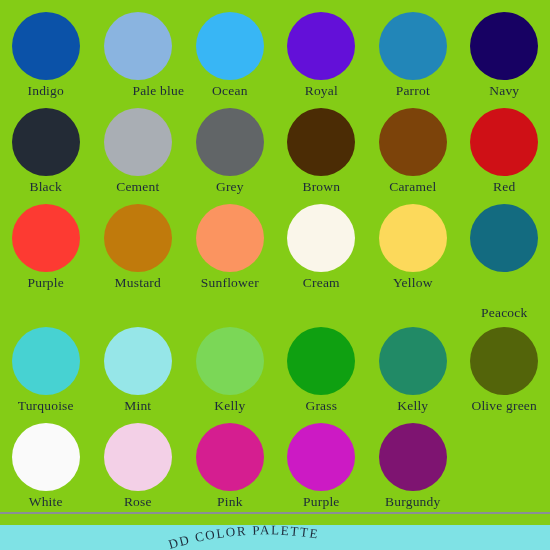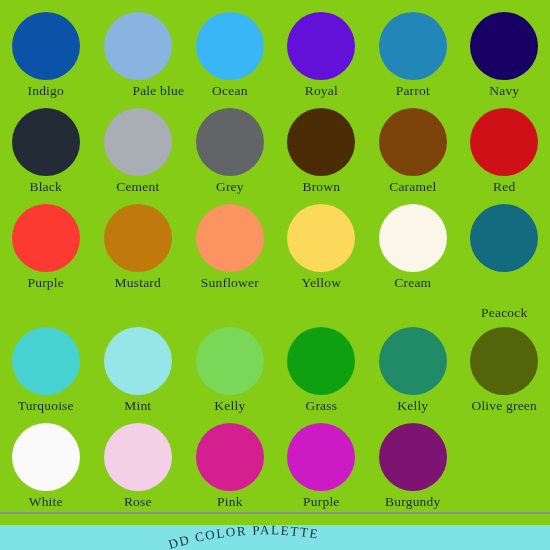--- a/index.html
+++ b/index.html
@@ -163,26 +163,26 @@
       </div>
       <div class="swatch-cell">
         <div class="swatch-dot" style="background: rgb(192, 122, 12);"></div>
         <div class="swatch-label" style="color: rgb(29, 42, 58);">Mustard</div>
       </div>
       <div class="swatch-cell">
         <div class="swatch-dot" style="background: rgb(251, 148, 96);"></div>
         <div class="swatch-label" style="color: rgb(29, 42, 58);">Sunflower</div>
       </div>
       <div class="swatch-cell">
+        <div class="swatch-dot" style="background: rgb(250, 246, 234);"></div>
+        <div class="swatch-label" style="color: rgb(29, 42, 58);">Cream</div>
+      </div>
+      <div class="swatch-cell">
         <div class="swatch-dot" style="background: rgb(252, 217, 91);"></div>
         <div class="swatch-label" style="color: rgb(29, 42, 58);">Yellow</div>
-      </div>
-      <div class="swatch-cell">
-        <div class="swatch-dot" style="background: rgb(250, 246, 234);"></div>
-        <div class="swatch-label" style="color: rgb(29, 42, 58);">Cream</div>
       </div>
       <div class="swatch-cell">
         <div class="swatch-dot" style="background: rgb(19, 107, 128);"></div>
         <div class="swatch-label" style="color: rgb(29, 42, 58); margin-top: 32px;">Peacock</div>
       </div>
       <div class="swatch-cell">
         <div class="swatch-dot" style="background: rgb(71, 210, 210);"></div>
         <div class="swatch-label" style="color: rgb(29, 42, 58);">Turquoise</div>
       </div>
       <div class="swatch-cell">

